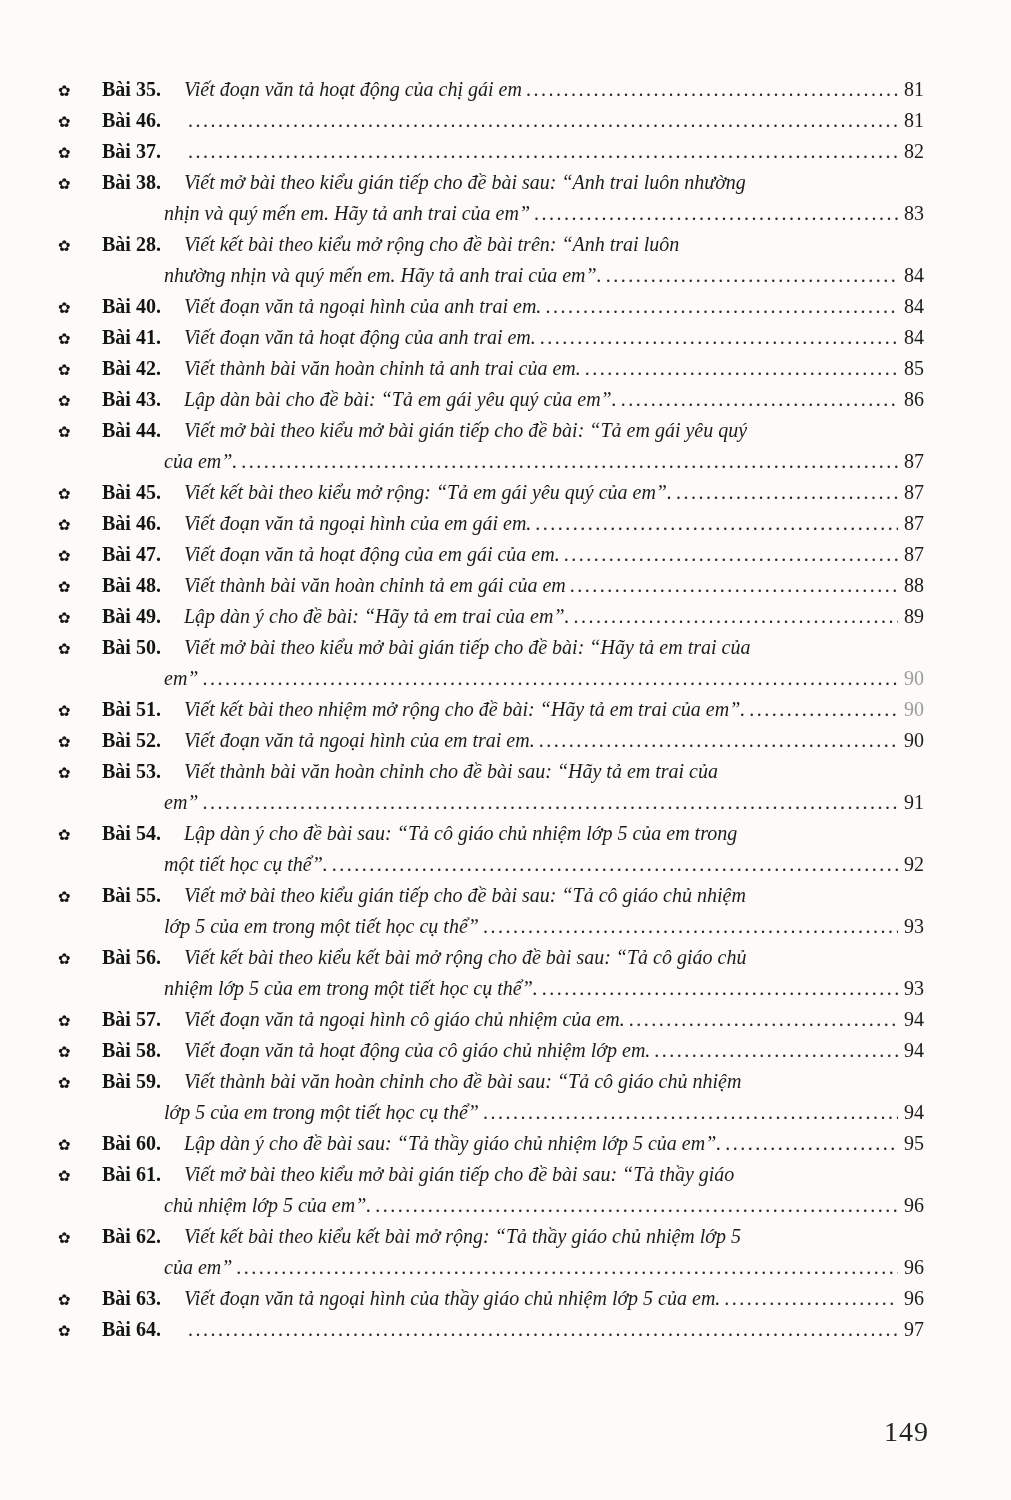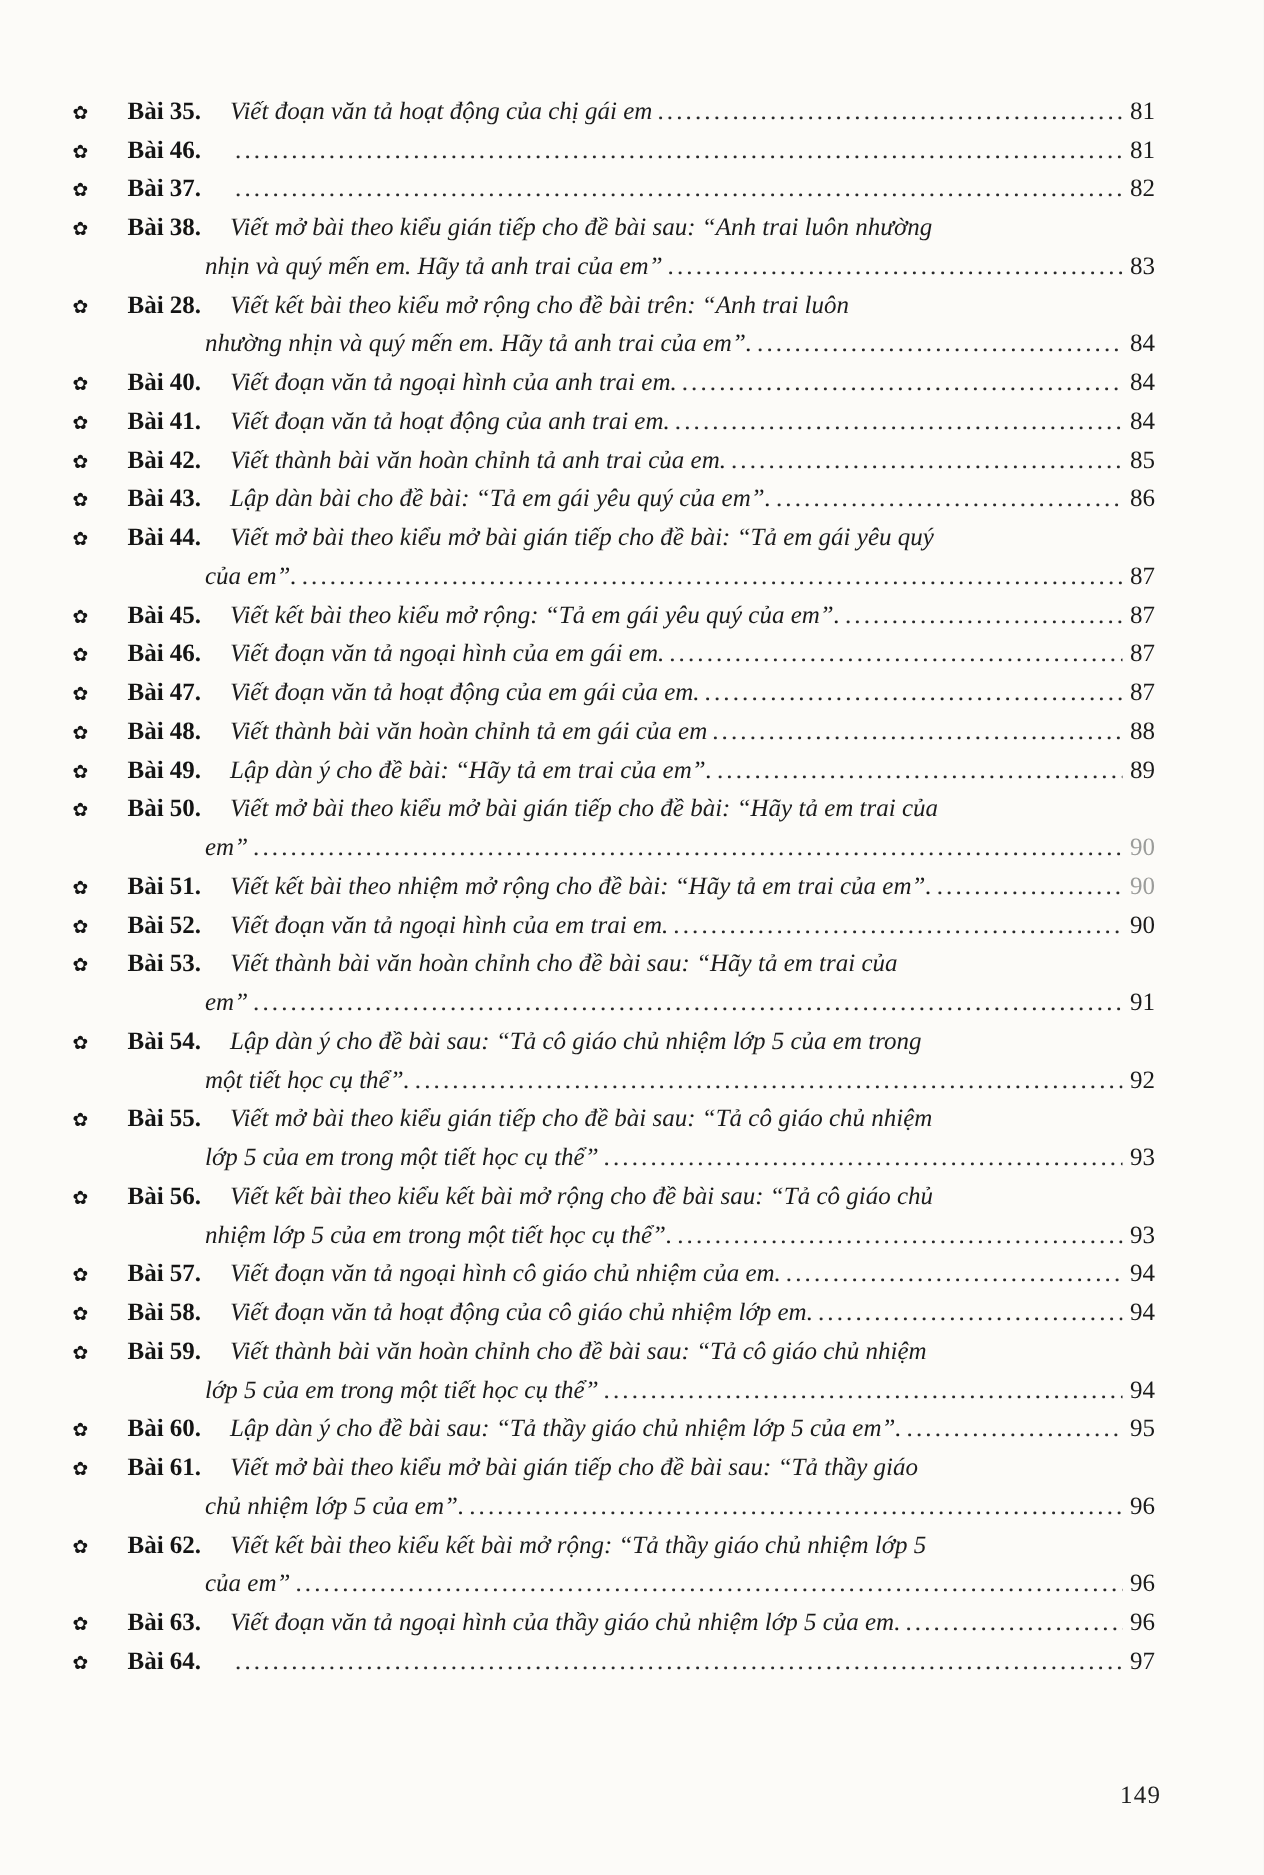--- a/index.html
+++ b/index.html
@@ -64,21 +64,21 @@
     flex: 0 0 auto;
     font-style: normal;
     text-align: left;
     min-width: 26px;
   }
   .pagenum.muted { color: #9b9c9a; }
   .footer-page {
     position: absolute;
     right: 82px;
     bottom: 52px;
-    font-size: 20px;
+    font-size: 28px;
     letter-spacing: 1px;
     color: #222;
   }
 </style>
 </head>
 <body>
 
 <div class="sheet">
   <div class="toc">
       <div class="entry">

